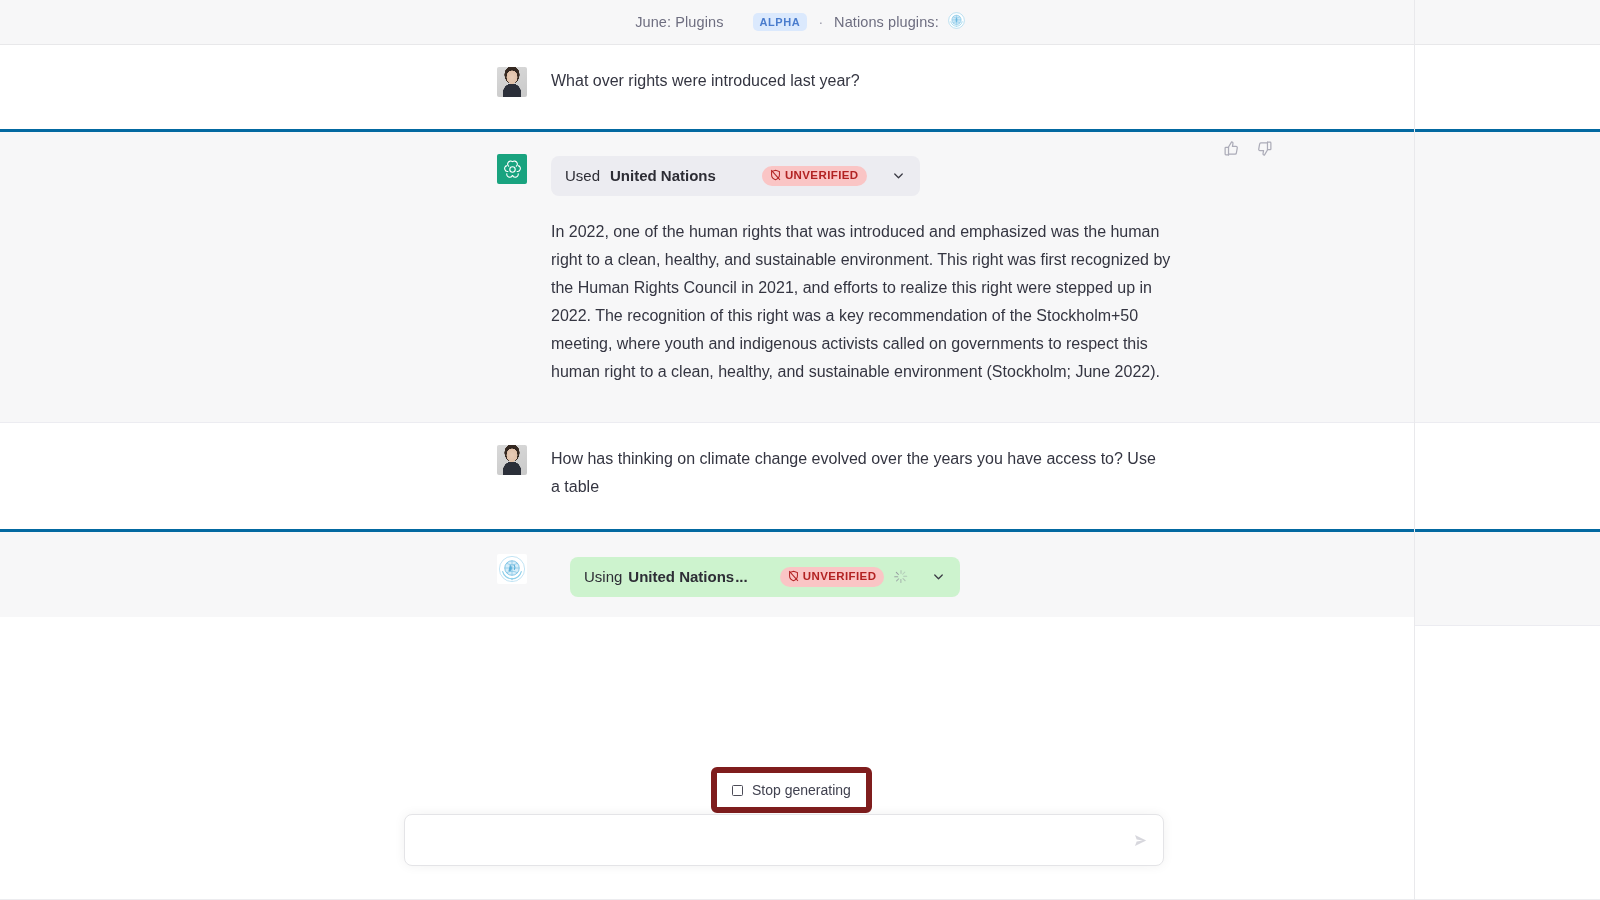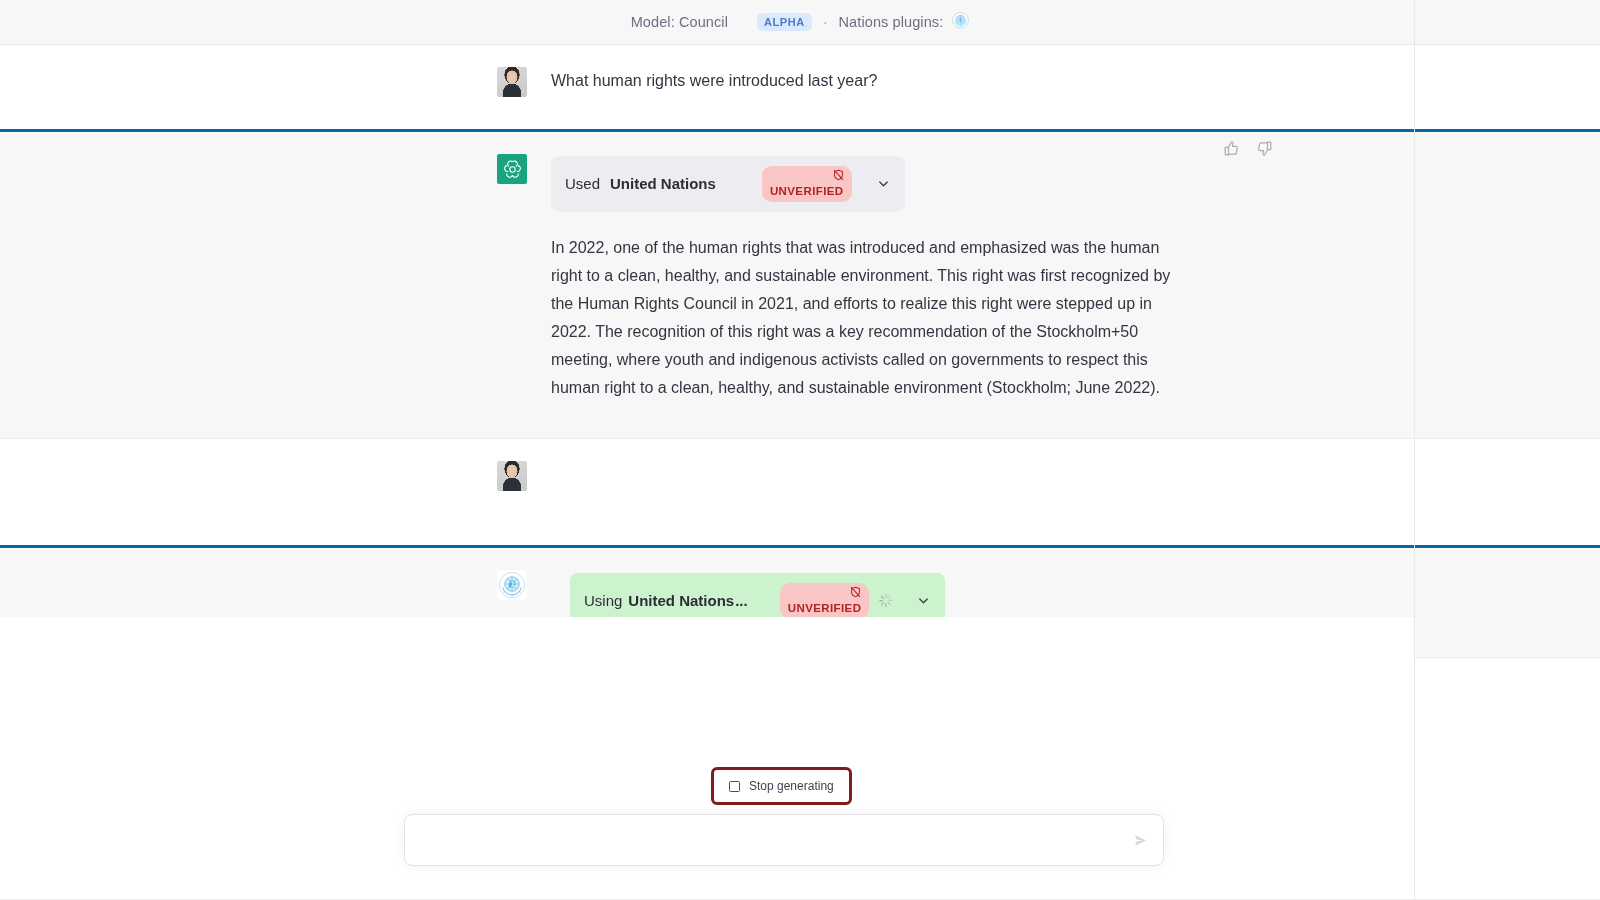--- a/index.html
+++ b/index.html
@@ -86,24 +86,24 @@
     border-radius: 8px; padding: 10px 14px;
     font-size: 15px; color: #2d2d35;
     user-select: none;
   }
   .plugin-bar.used  { background: #ececf1; }
   .plugin-bar.using { background: #cdf3ce; margin-left: 19px; }
   .plugin-bar .pname { font-weight: bold; }
   .plugin-bar .plabel { font-weight: normal; }
 
   .unverified {
-    display: inline-flex; align-items: flex-end; gap: 4px;
+    display: inline-flex; align-items: flex-start; gap: 4px;
     background: #fac5c5; color: #b22222;
     font-size: 11.5px; font-weight: bold; letter-spacing: .4px;
-    padding: 3px 8px; border-radius: 10px; line-height: 1.2; flex-direction: column;
+    padding: 3px 8px; border-radius: 10px; line-height: 1.2;
   }
   .chev { margin-left: 14px; display: inline-flex; }
 
   .bar-gap-used  { width: 26px; }
   .bar-gap-using { width: 12px; }
 
   
   .spinner { width: 13px; height: 13px; position: relative; display:inline-block; }
   .spinner i {
     position: absolute; left: 5.8px; top: 0; width: 1.4px; height: 3.6px;
@@ -117,22 +117,22 @@
   }
 
   
   .composer-zone {
     position: absolute; left: 0; top: 617px; width: 1414px; height: 283px;
     background: #ffffff;
   }
   .stop-btn {
     position: absolute; left: 711px; top: 150px;
     display: inline-flex; align-items: center; gap: 9px;
-    background: #ffffff; border: 3px solid #7f1d1d; border-radius: 6px;
-    padding: 9px 15px; font-size: 12px; color: #40414f; cursor: pointer;
+    background: #ffffff; border: 6px solid #7f1d1d; border-radius: 6px;
+    padding: 9px 15px; font-size: 14px; color: #40414f; cursor: pointer;
   }
   .stop-square {
     width: 11px; height: 11px; border: 1.6px solid #4c4c58; border-radius: 1.5px;
     display: inline-block;
   }
   .composer {
     position: absolute; left: 404px; top: 197px;
     width: 760px; height: 52px;
     background: #ffffff; border: 1px solid #e4e4e7; border-radius: 8px;
     box-shadow: 0 0 12px rgba(0,0,0,.06);
@@ -145,21 +145,21 @@
   .composer-input::placeholder { color: #b4b4bd; }
   .send-icon { opacity: .35; display: flex; }
 </style>
 </head>
 <body>
 
 <div id="app">
 
   <div class="header">
     <div class="header-inner">
-      <span class="hdr-text">Model: Council</span>
+      <span class="hdr-text">June: Plugins</span>
       <span class="alpha-badge">ALPHA</span>
       <span class="hdr-dot">·</span>
       <span class="hdr-text">Nations plugins:</span>
       <span class="un-emblem">
         <svg width="17" height="17" viewBox="0 0 40 40">
           <circle cx="20" cy="20" r="18.5" fill="#fff" stroke="#7ec8e8" stroke-width="1.2"></circle>
           <circle cx="20" cy="18.5" r="11" fill="#cde9f7" stroke="#5cb3dd" stroke-width="1.1"></circle>
           <path d="M9.6 18.5h20.8M20 7.6v21.8M12 11.5c4.5 3 11.5 3 16 0M12 25.5c4.5-3 11.5-3 16 0" stroke="#5cb3dd" stroke-width=".8" fill="none"></path>
           <path d="M20 13c-3 2-3 9 0 11 3-2 3-9 0-11z" fill="#5cb3dd" opacity=".75"></path>
           <path d="M20 33.5c-6.5 0-12-4.5-13.5-10.5" stroke="#7ec8e8" stroke-width="1.6" fill="none" stroke-linecap="round"></path>
@@ -168,21 +168,21 @@
       </span>
     </div>
   </div>
 
   <div class="row user">
     <div class="row-inner" style="min-height:84px;">
       <div class="avatar-col-wrap">
         <div class="avatar photo"></div>
       </div>
       <div class="msg-col">
-        <div class="msg-text">What human rights were introduced last year?</div>
+        <div class="msg-text">What over rights were introduced last year?</div>
       </div>
     </div>
   </div>
 
   <div class="row assistant">
     <div class="row-inner" style="min-height:280px; padding-top:24px; padding-bottom:36px;">
       <div class="avatar-col-wrap">
         <div class="avatar gpt">
           <svg width="21" height="21" viewBox="0 0 24 24" fill="none" stroke="#ffffff" stroke-width="1.25">
             <path d="M12 3.1c1.6-1.3 4-.9 5 .9.9 1.6.4 3.6-1.1 4.6M12 3.1c-1.6-1.3-4-.9-5 .9-.9 1.6-.4 3.6 1.1 4.6M5.6 7.6C3.7 8 2.6 10 3.2 11.9c.5 1.7 2.3 2.7 4 2.3M18.4 7.6c1.9.4 3 2.4 2.4 4.3-.5 1.7-2.3 2.7-4 2.3M5.6 16.4c-.6 1.9.5 3.9 2.4 4.3 1.7.4 3.5-.6 4-2.3M18.4 16.4c.6 1.9-.5 3.9-2.4 4.3-1.7.4-3.5-.6-4-2.3"></path>
@@ -229,20 +229,23 @@
           </svg>
         </span>
       </div>
     </div>
   </div>
 
   <div class="row user">
     <div class="row-inner" style="min-height:106px;">
       <div class="avatar-col-wrap">
         <div class="avatar photo"></div>
+      </div>
+      <div class="msg-col" style="max-width:625px;">
+        <div class="msg-text">How has thinking on climate change evolved over the years you have access to? Use a table</div>
       </div>
     </div>
   </div>
 
   <div class="row assistant">
     <div class="row-inner" style="min-height:90px; padding-top:25px; padding-bottom:28px;">
       <div class="avatar-col-wrap">
         <div class="avatar un">
           <svg width="28" height="28" viewBox="0 0 40 40">
             <circle cx="20" cy="20" r="18" fill="#ffffff" stroke="#a9d9ef" stroke-width="1"></circle>

